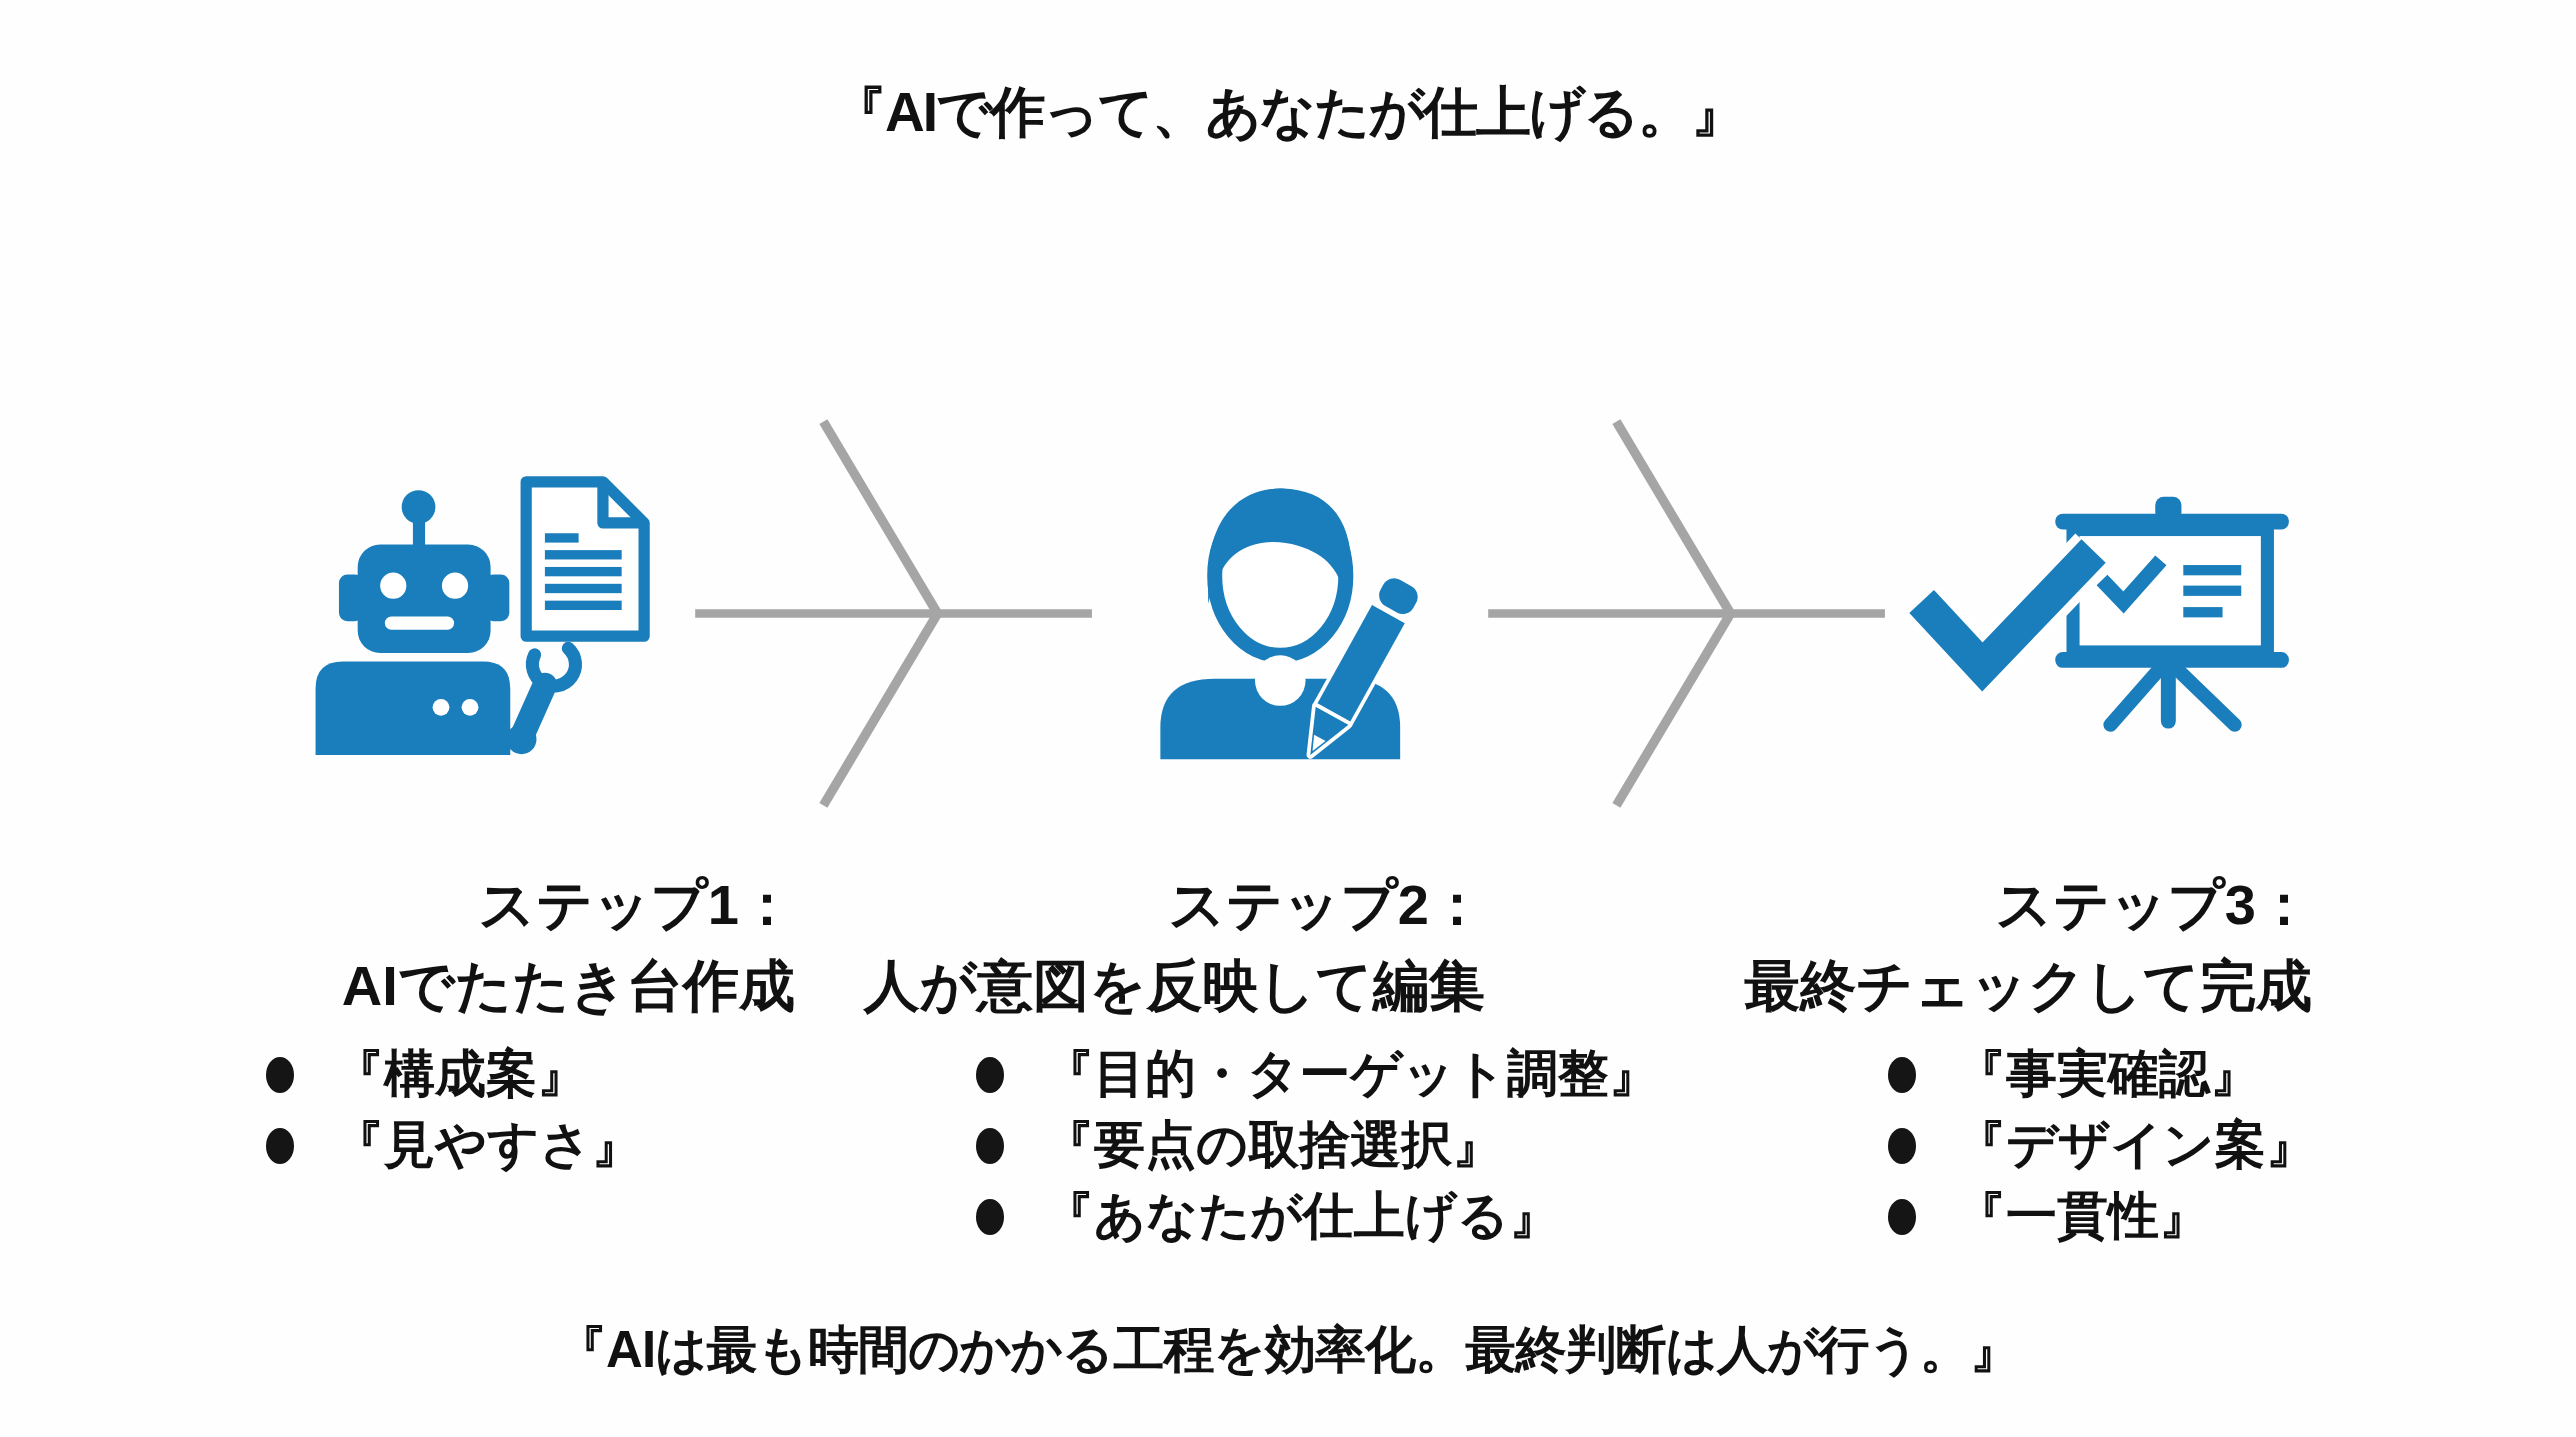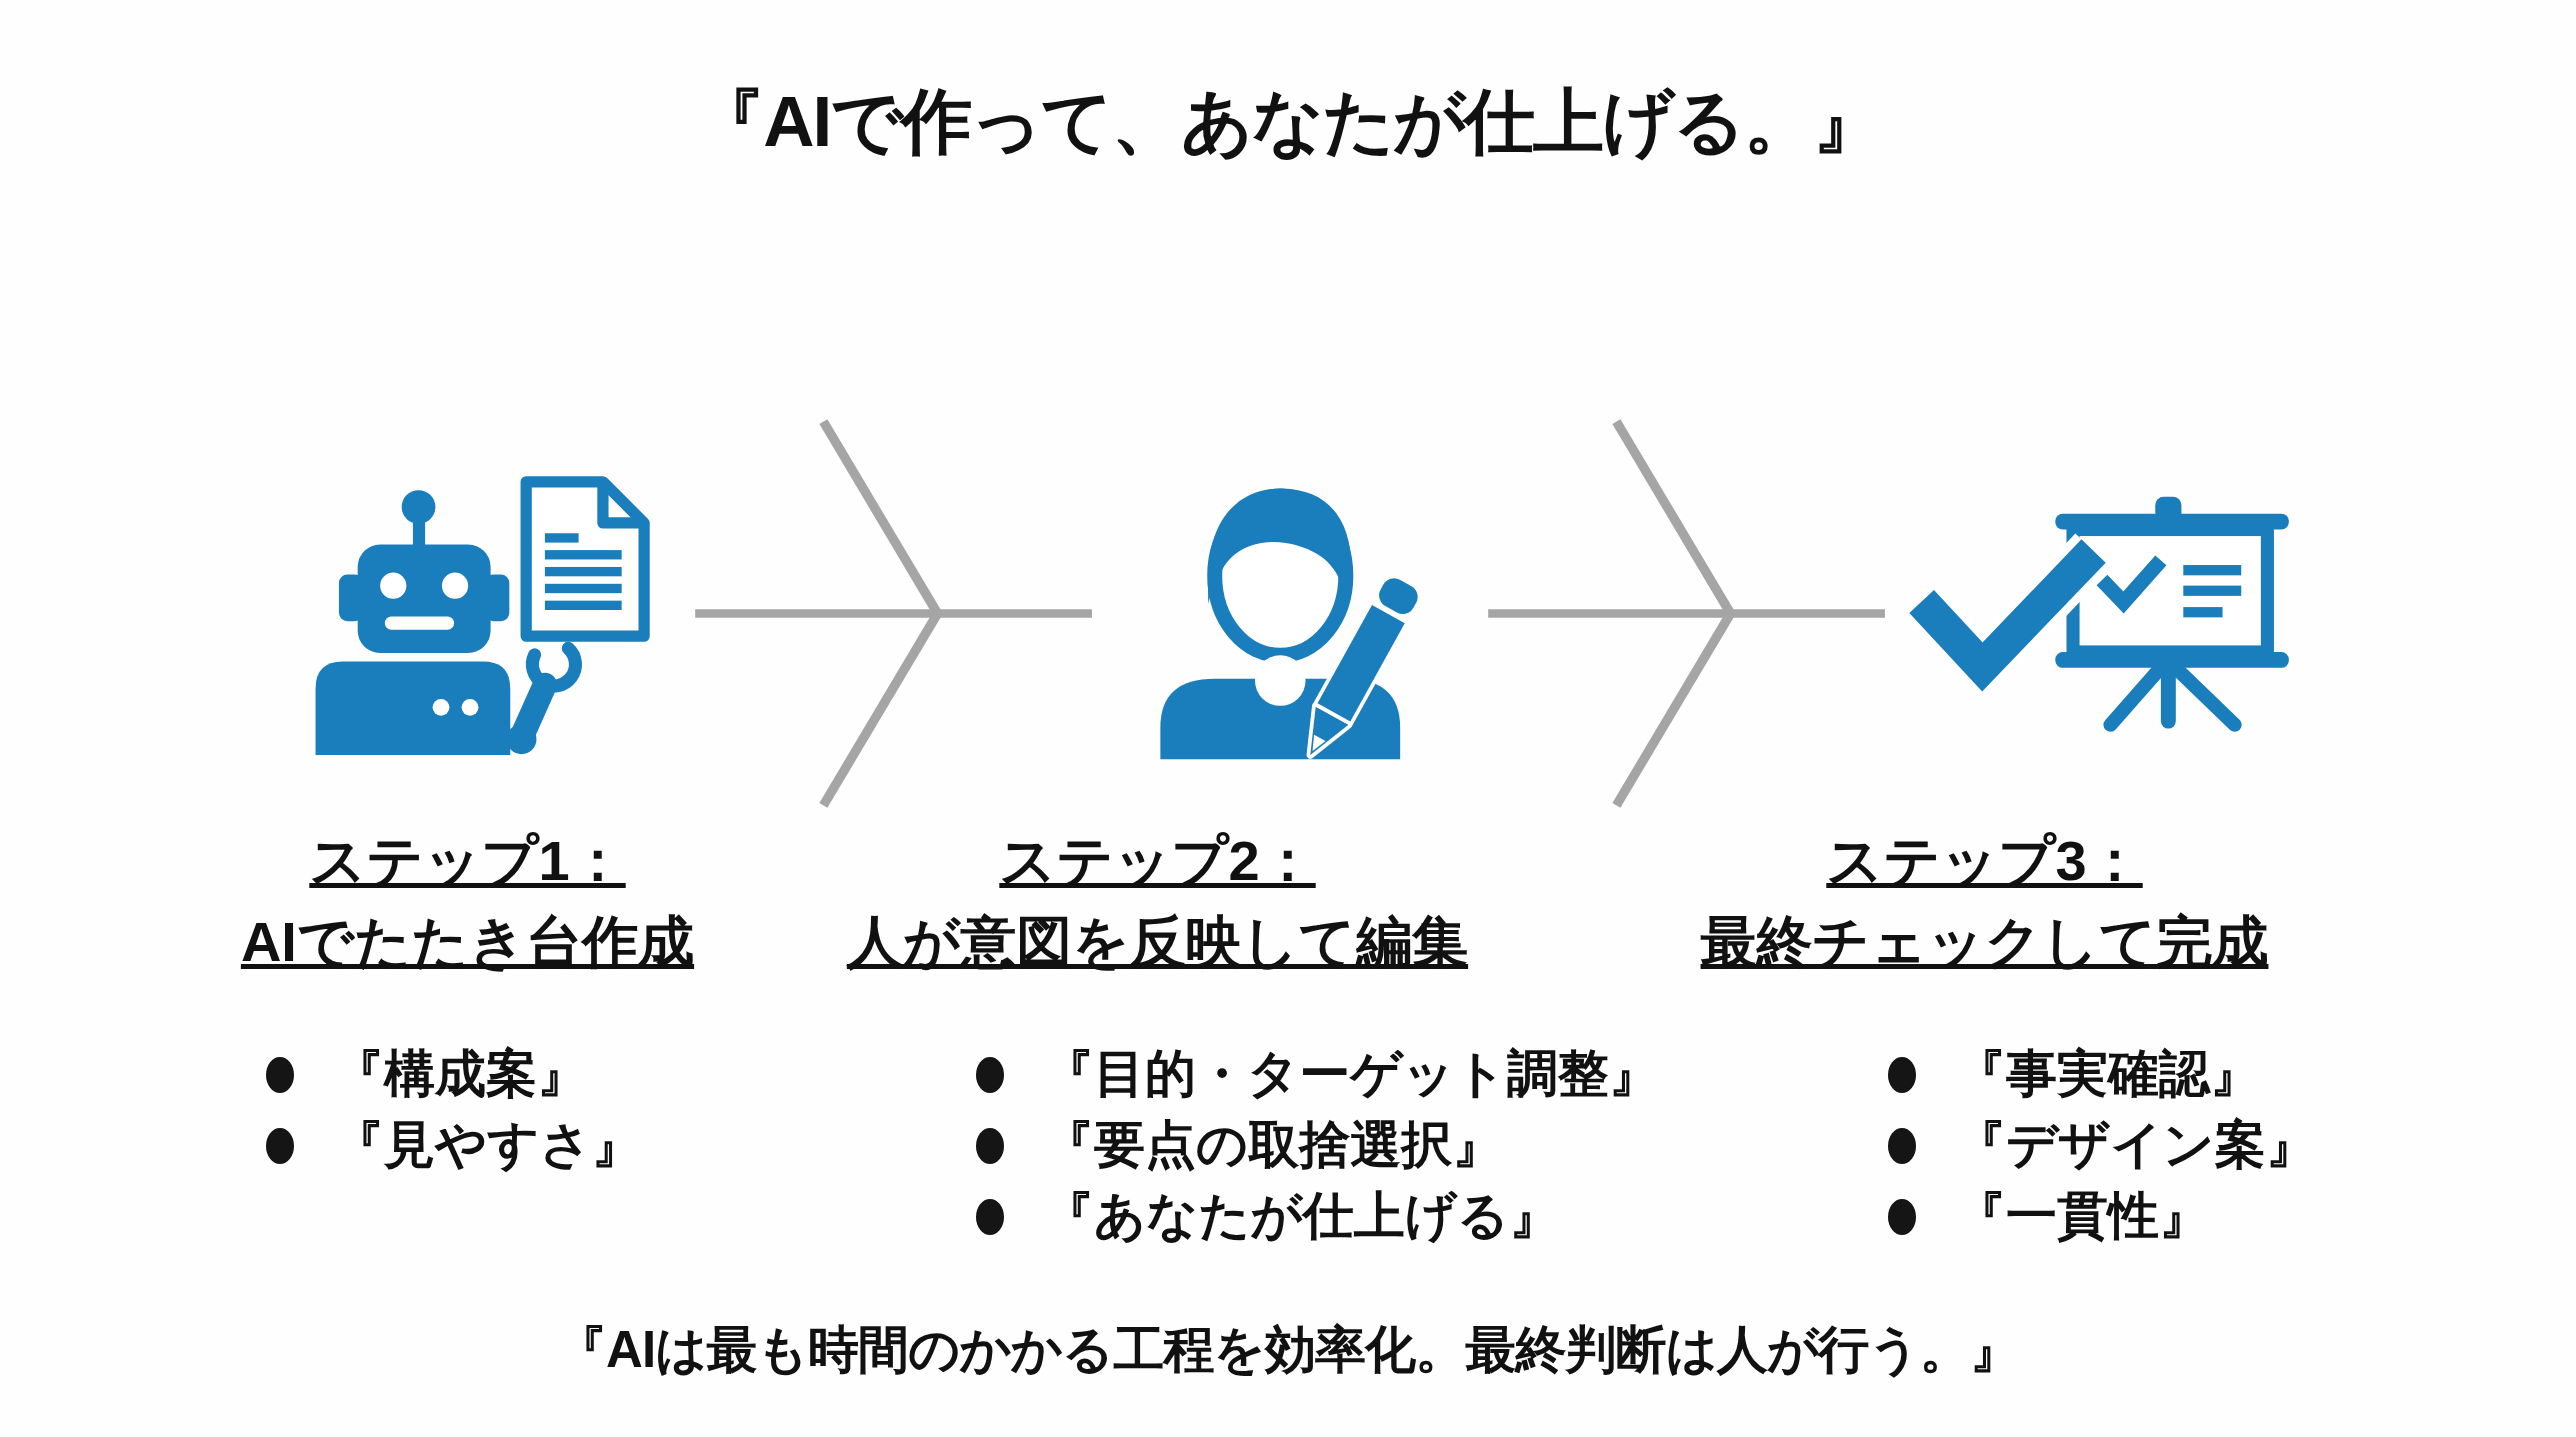--- a/index.html
+++ b/index.html
@@ -8,32 +8,31 @@
     position:relative;
     background: var(--background, #fff);
     color: var(--ink, #111);
     font-family: "Liberation Sans", "DejaVu Sans", sans-serif;
     overflow:hidden;
   }
   .abs { position:absolute; }
   .title {
     top:79px; left:0; width:2576px;
     text-align:center;
-    font-size:71px; font-weight:bold;
+    font-size:55px; font-weight:bold;
     letter-spacing:-1.9px;
     line-height:1.2;
   }
   .icon { color: var(--accent, #1b7ebc); overflow:visible; }
   .arrow { color: var(--arrow, #a5a5a5); overflow:visible; }
   .step-title {
-    top:820px; width:655px;
-    text-align:center;
+    top:864px; width:655px;
+    text-align:right;
     font-size:56px; font-weight:bold;
     line-height:1.45;
-    text-decoration:underline;
   }
   .bullets {
     top:1047px;
     list-style:none;
     font-size:51px; font-weight:bold;
   }
   .bullets li {
     position:relative;
     padding-left:69px;
     line-height:54px;

